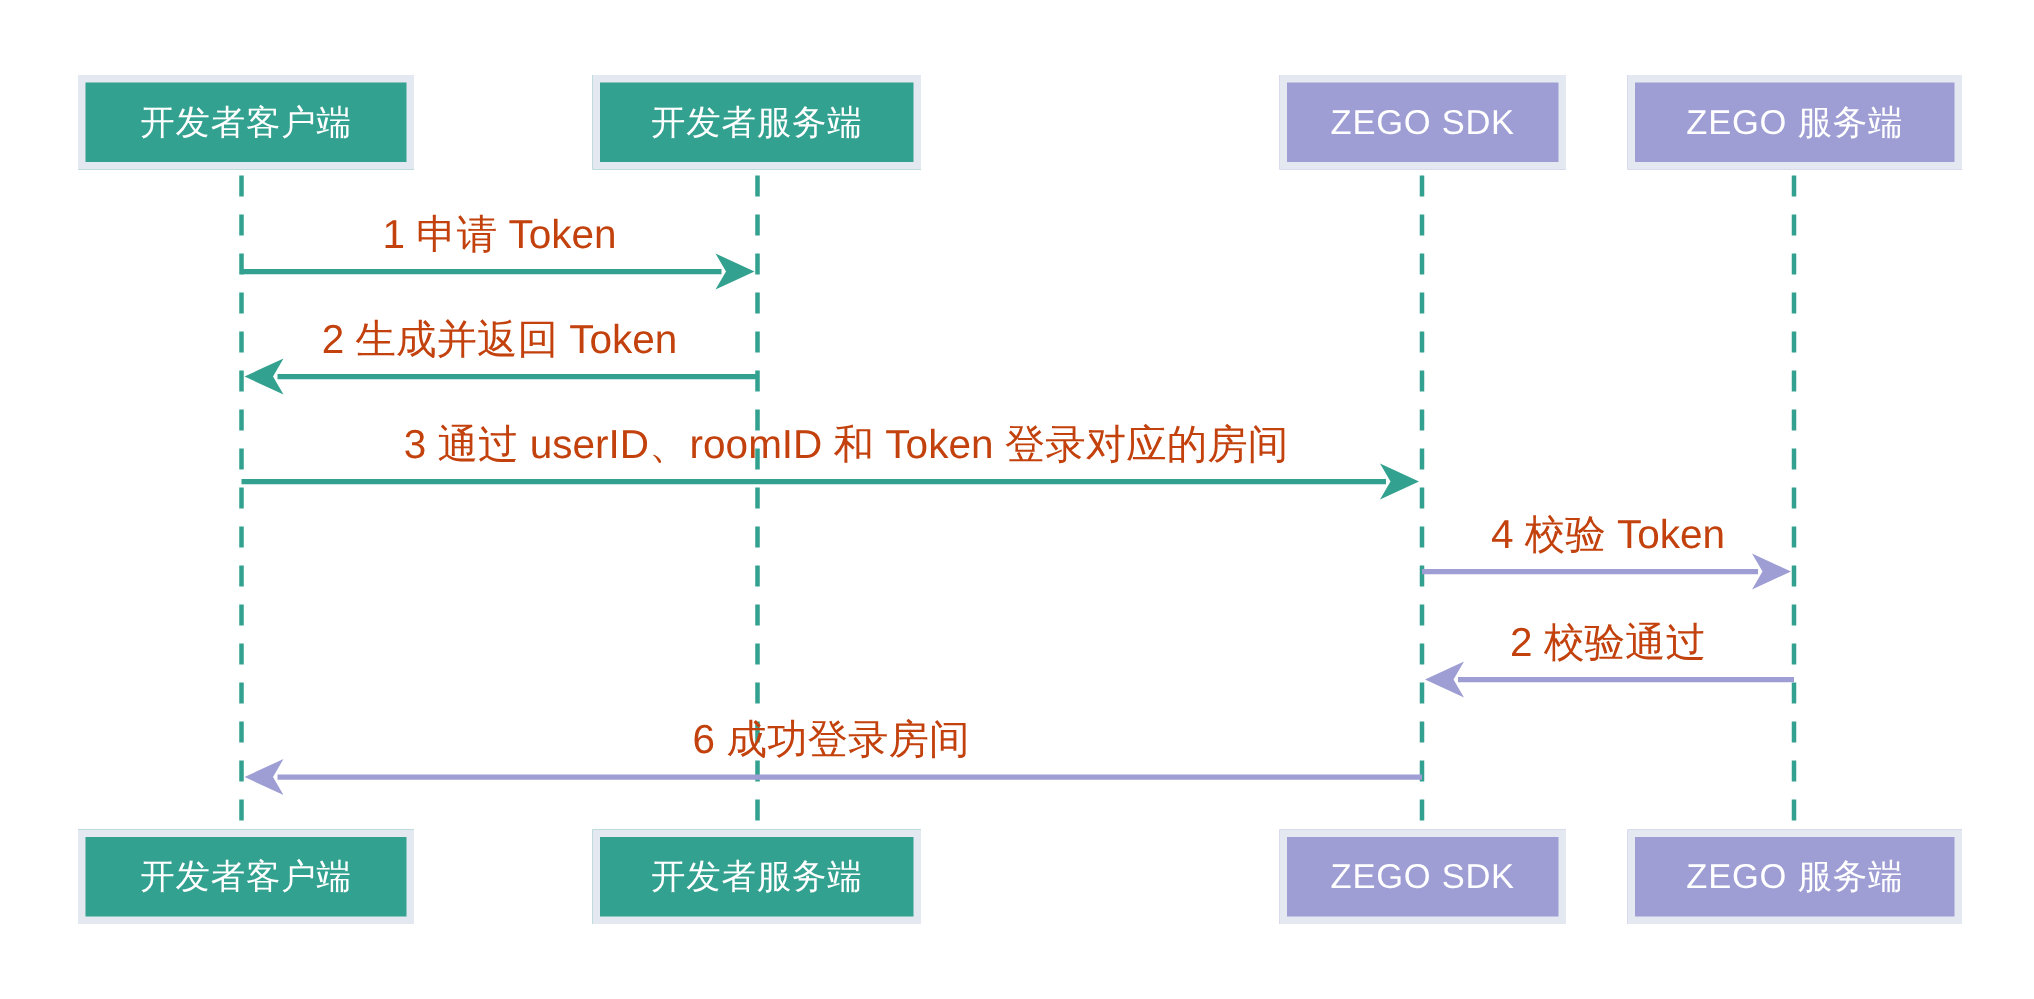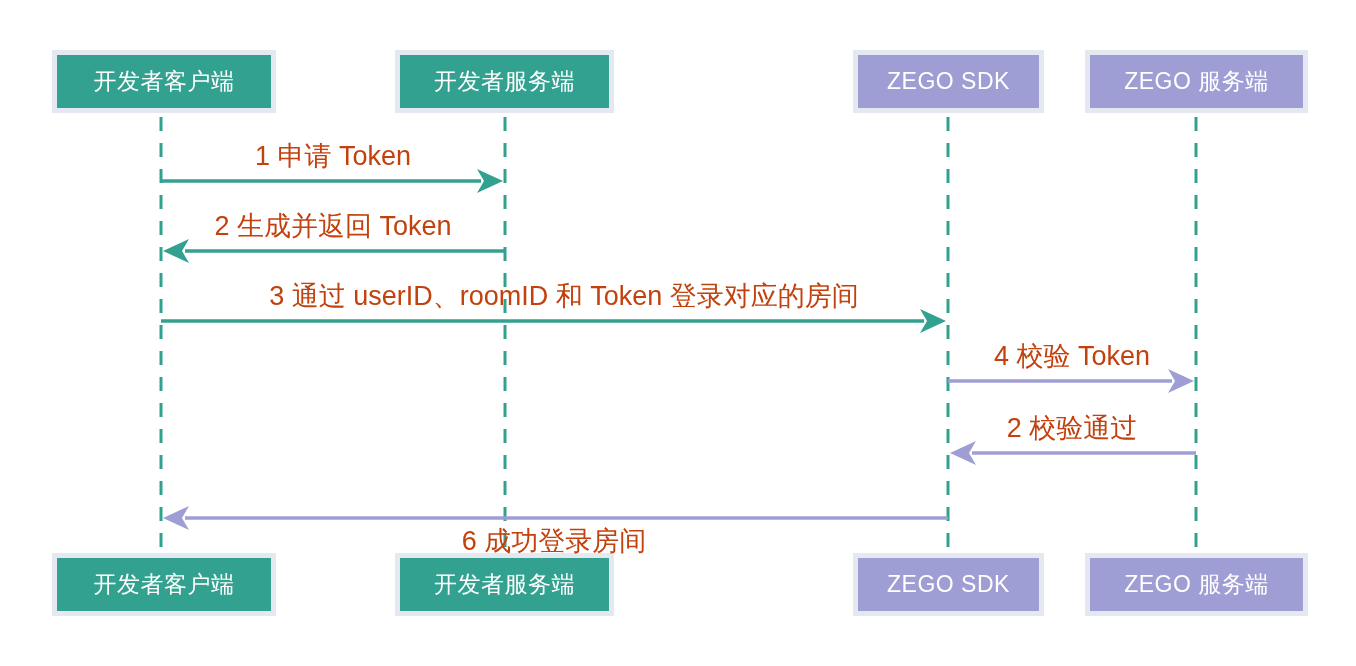--- a/index.html
+++ b/index.html
@@ -114,15 +114,15 @@
       <div class="participant-box purple" style="left: 1085px; top: 553px; width: 223px; height: 63px;">
         <span>ZEGO 服务端</span>
       </div>
     </div>
   <div id="labels-layer">
       <div class="msg-label" style="left: 333px; top: 170px; transform: translate(-50%, -100%);">1 申请 Token</div>
       <div class="msg-label" style="left: 333px; top: 240px; transform: translate(-50%, -100%);">2 生成并返回 Token</div>
       <div class="msg-label" style="left: 554px; top: 310px; transform: translate(-50%, -100%); margin-left: 10px;">3 通过 userID、roomID 和 Token 登录对应的房间</div>
       <div class="msg-label" style="left: 1072px; top: 370px; transform: translate(-50%, -100%); text-align: center;">4 校验 Token</div>
       <div class="msg-label" style="left: 1072px; top: 442px; transform: translate(-50%, -100%);">2 校验通过</div>
-      <div class="msg-label" style="left: 554px; top: 507px; transform: translate(-50%, -100%); margin-top: 48px;">6 成功登录房间</div>
+      <div class="msg-label" style="left: 554px; top: 507px; transform: translate(-50%, -100%);">6 成功登录房间</div>
     </div>
 </div>
 
 </body></html>

